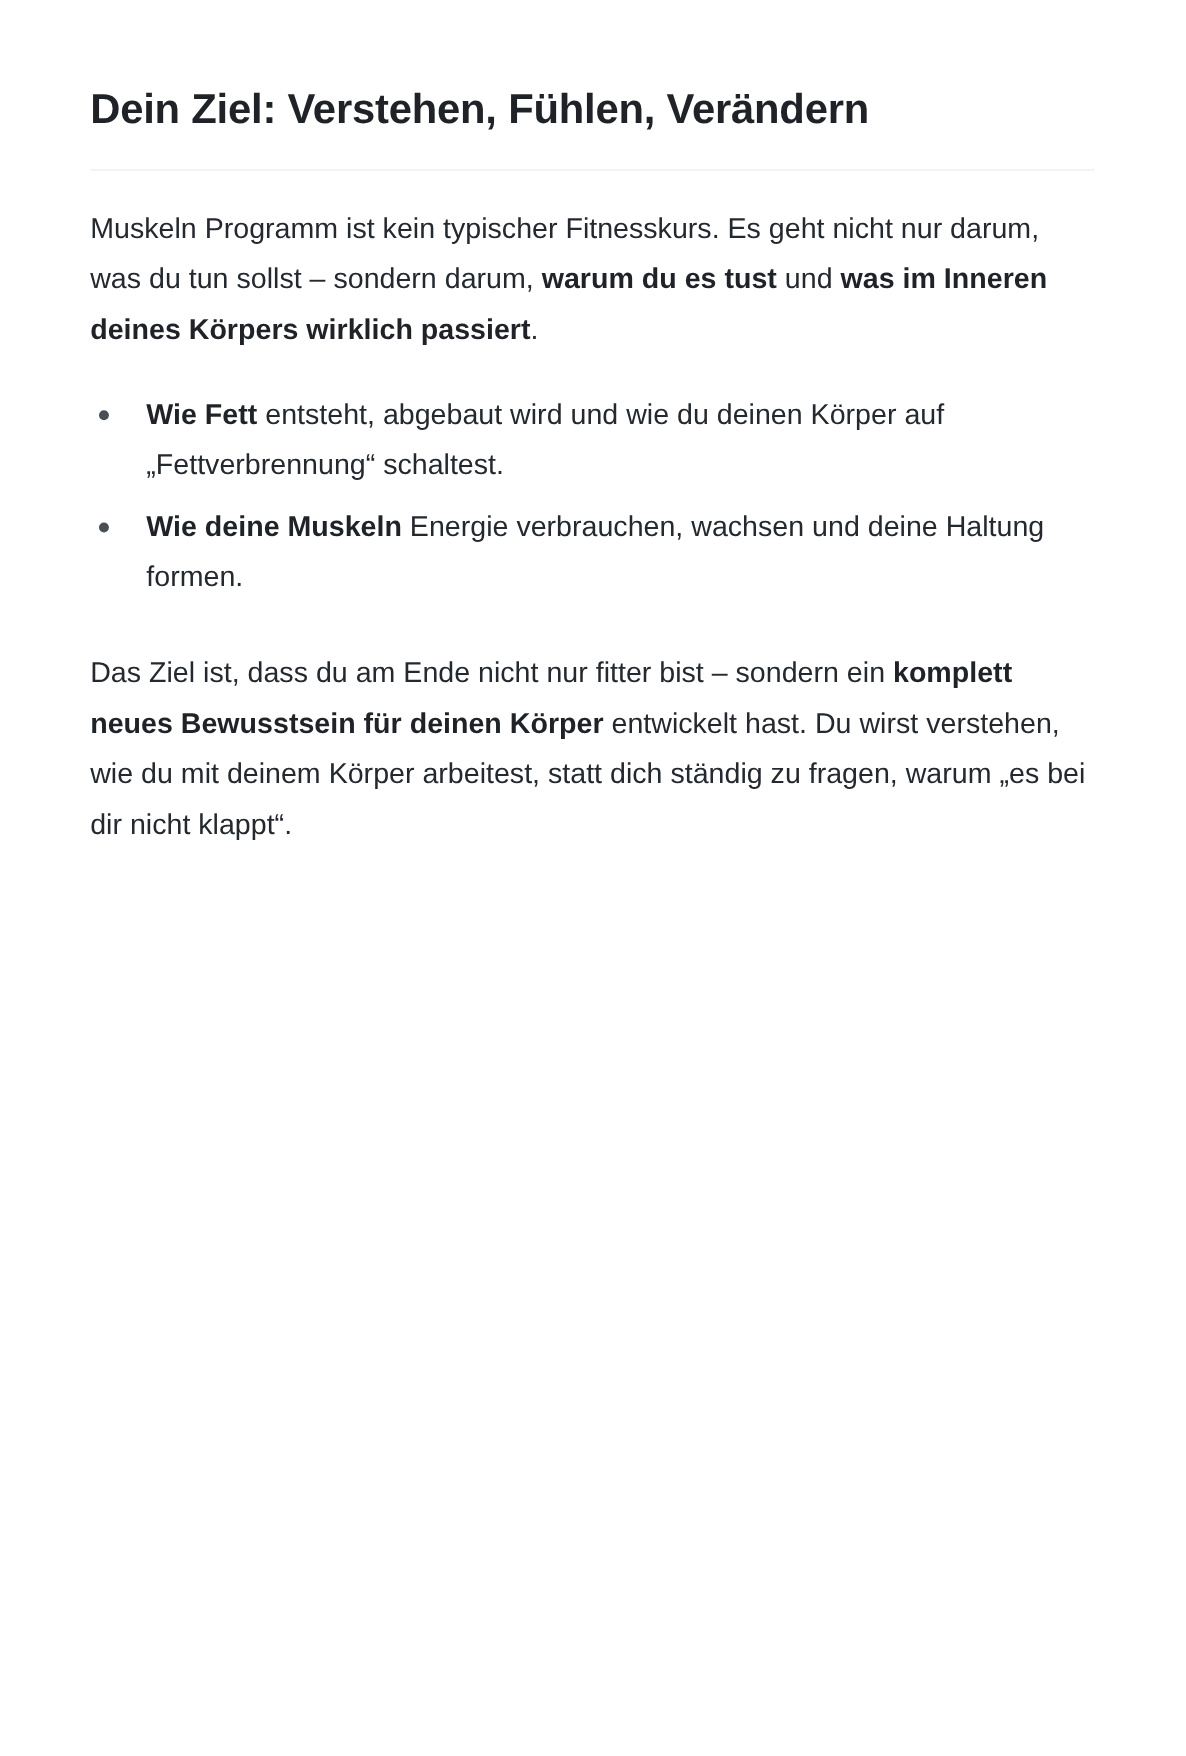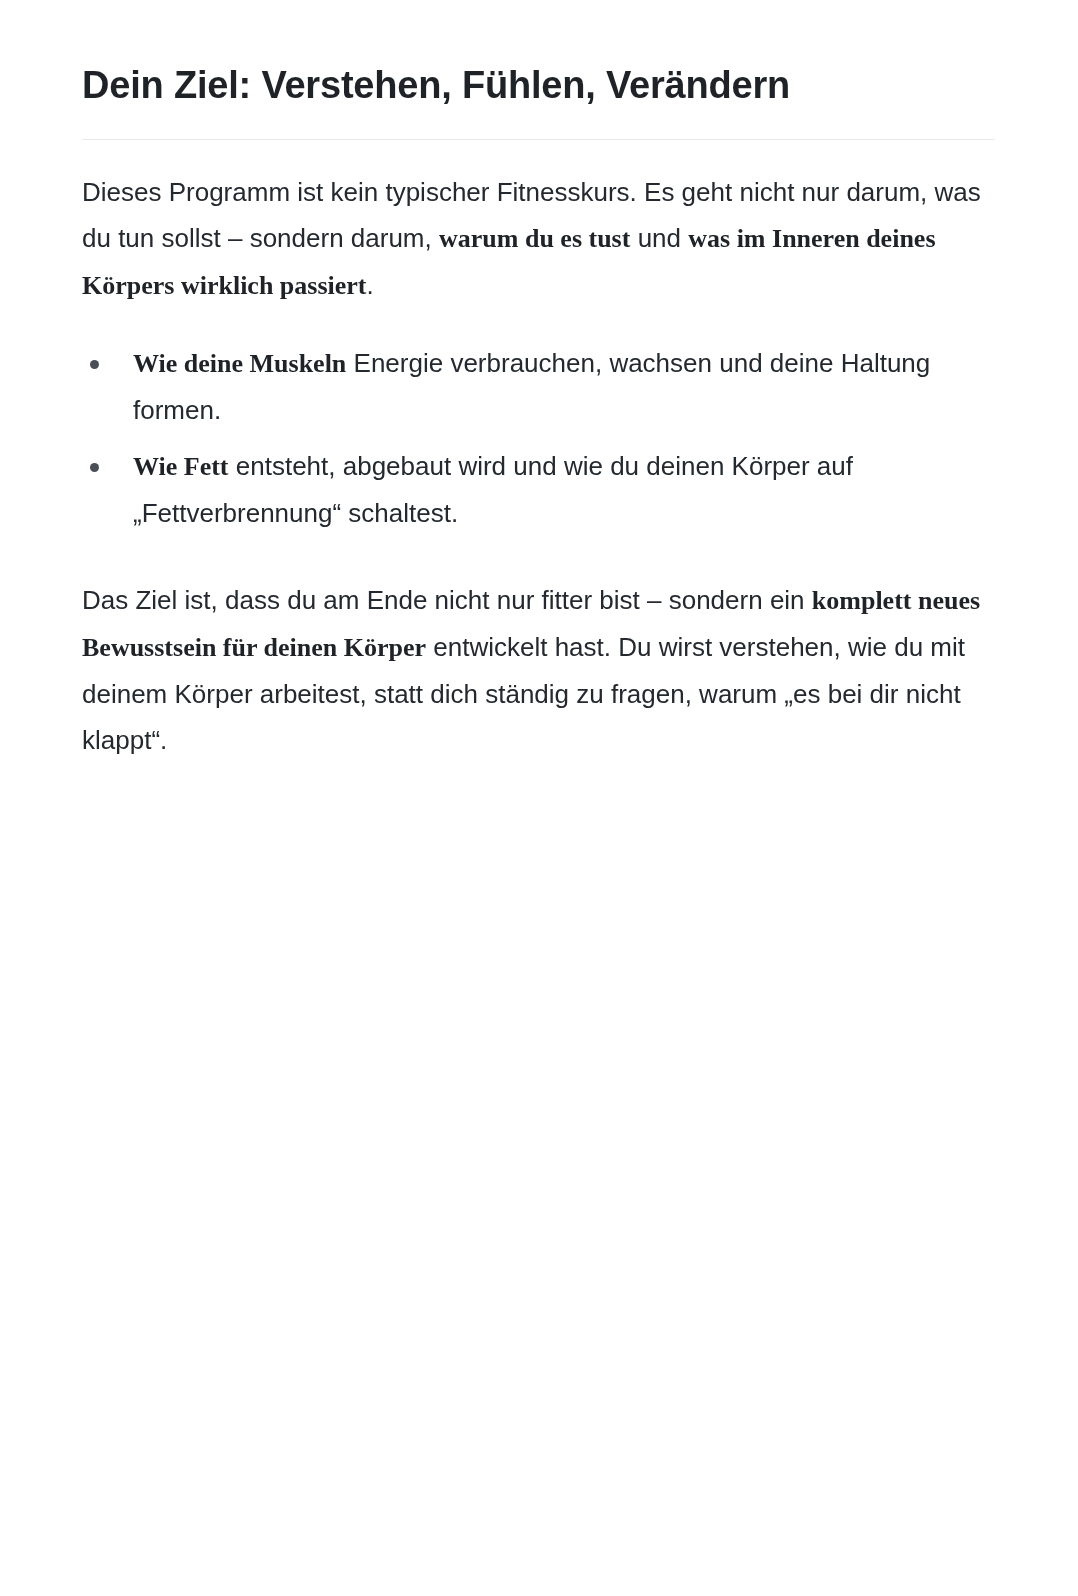--- a/index.html
+++ b/index.html
@@ -14,20 +14,21 @@
     color: #24292f;
     -webkit-font-smoothing: antialiased;
     overflow: hidden;
   }
   .page {
     width: 1078px;
     height: 1272px;
     box-sizing: border-box;
     padding: 0;
     position: relative;
+    margin-top: 15px;
   }
   .content {
     position: absolute;
     left: 82px;
     top: 0;
     width: 913px;
   }
 
   
   .page-title {
@@ -55,21 +56,20 @@
     margin: 0;
     font-weight: normal;
   }
   .para.intro { margin-top: 29px; }
   .para.lead-in { margin-top: 32px; }
   .para.closing { margin-top: 41px; }
 
   strong, .b {
     font-weight: bold;
     color: #1f2328;
-    font-family: Liberation Serif, serif;
   }
 
   
   .learn-list {
     list-style: none;
     margin: 0;
     padding: 0;
     margin-top: 31px;
   }
   .learn-list li {
@@ -94,27 +94,27 @@
 </head>
 <body>
 
 <div class="page">
   <div class="content">
 
     <h1 class="page-title">Dein Ziel: Verstehen, Fühlen, Verändern</h1>
 
     <hr class="title-rule">
 
-    <p class="para intro"><span>Dieses Programm ist kein typischer Fitnesskurs. Es geht nicht nur darum, was du tun sollst – sondern darum, </span><strong>warum du es tust</strong><span> und </span><strong>was im Inneren deines Körpers wirklich passiert</strong><span>.</span></p>
+    <p class="para intro"><span>Muskeln Programm ist kein typischer Fitnesskurs. Es geht nicht nur darum, was du tun sollst – sondern darum, </span><strong>warum du es tust</strong><span> und </span><strong>was im Inneren deines Körpers wirklich passiert</strong><span>.</span></p>
 
 
     <ul class="learn-list">
+      <li><span class="bullet-dot"></span><strong>Wie Fett</strong><span> entsteht, abgebaut wird und wie du deinen Körper auf „Fettverbrennung“ schaltest.</span></li>
+
       <li><span class="bullet-dot"></span><strong>Wie deine Muskeln</strong><span> Energie verbrauchen, wachsen und deine Haltung formen.</span></li>
-
-      <li><span class="bullet-dot"></span><strong>Wie Fett</strong><span> entsteht, abgebaut wird und wie du deinen Körper auf „Fettverbrennung“ schaltest.</span></li>
 
 
 
 
     </ul>
 
     <p class="para closing"><span>Das Ziel ist, dass du am Ende nicht nur fitter bist – sondern ein </span><strong>komplett neues Bewusstsein für deinen Körper</strong><span> entwickelt hast. Du wirst verstehen, wie du mit deinem Körper arbeitest, statt dich ständig zu fragen, warum „es bei dir nicht klappt“.</span></p>
 
   </div>
 </div>

